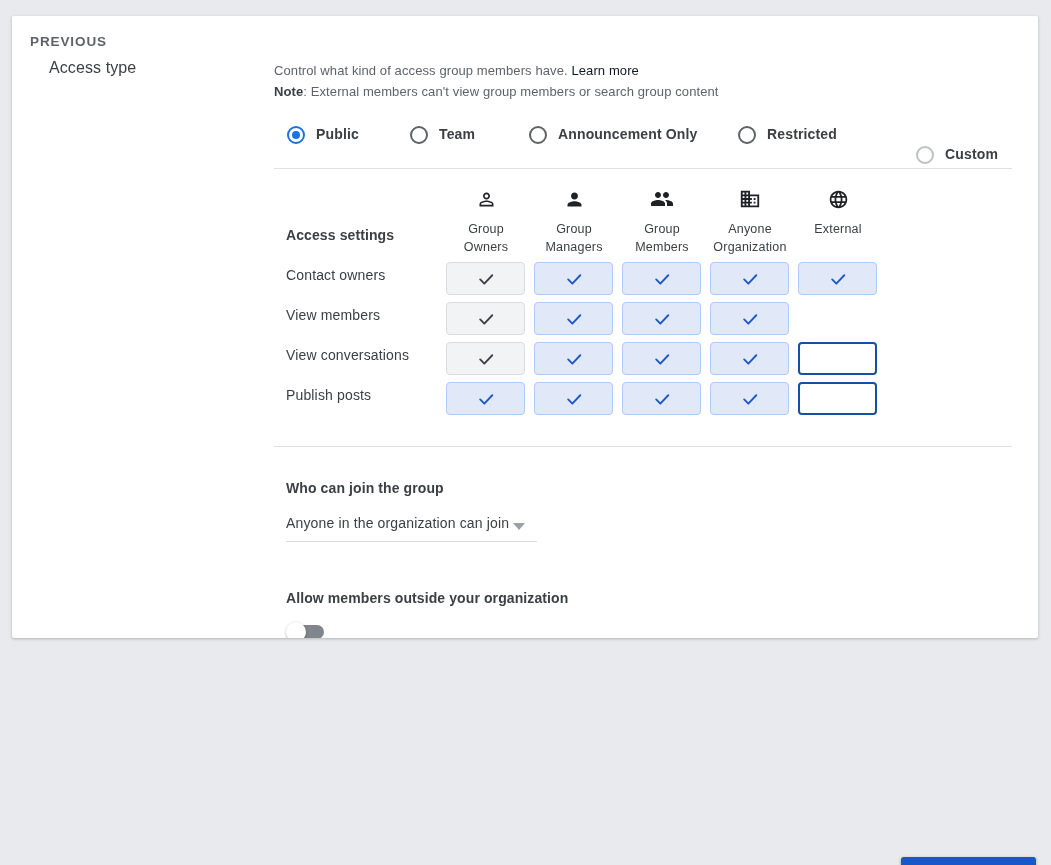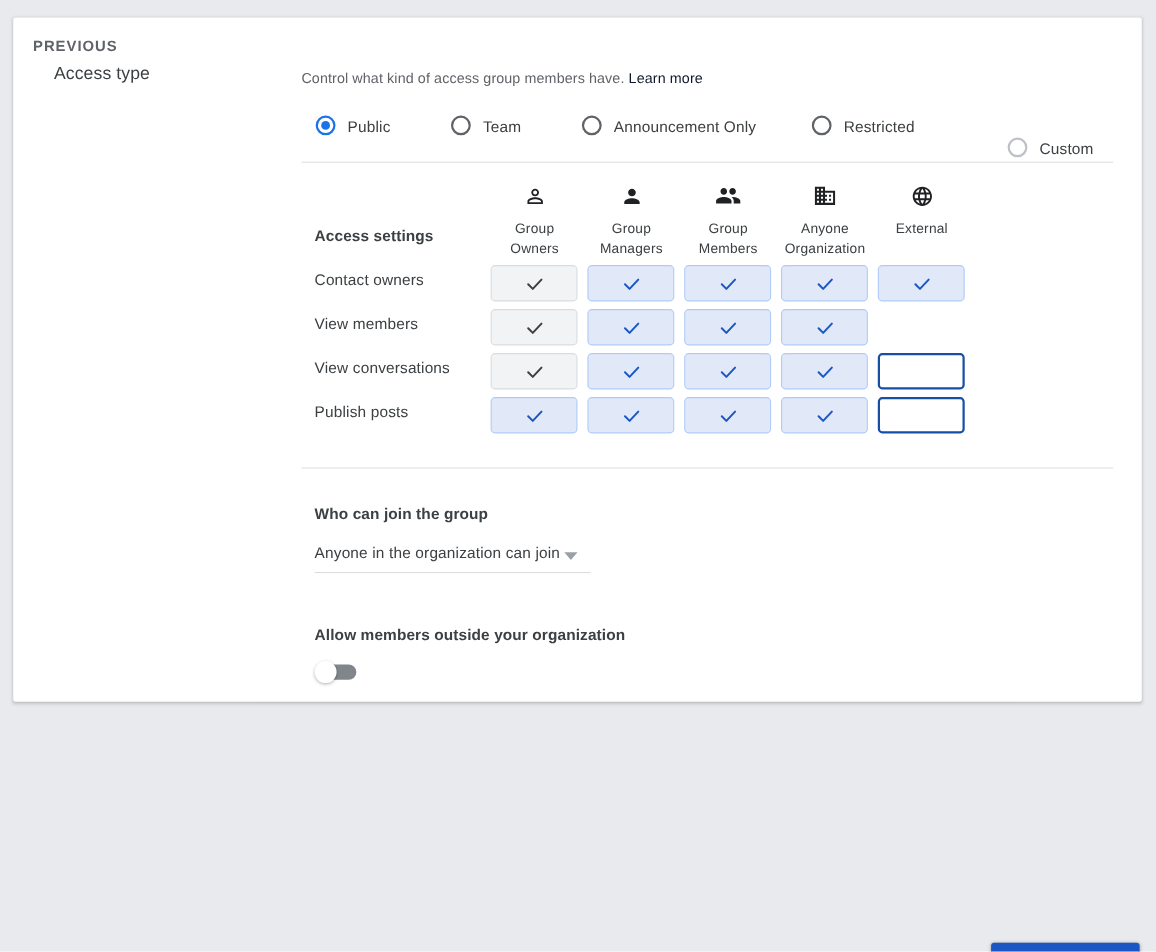--- a/index.html
+++ b/index.html
@@ -70,22 +70,23 @@
 
   
   .radio-row {
     display: flex;
     align-items: center;
     margin-top: 22px;
     height: 22px;
   }
   .radio-opt {
     display: flex;
-    align-items: flex-end;
+    align-items: flex-start;
     cursor: pointer;
+    font-weight: bold;
   }
   .radio-opt .rmark {
     width: 18px;
     height: 18px;
     border-radius: 50%;
     border: 2px solid #5f6368;
     box-sizing: border-box;
     position: relative;
     flex: none;
   }
@@ -353,20 +354,23 @@
 
     <div class="section-title">Access type</div>
 
     <div class="content">
 
       <div class="desc">
         <div>
           <span>Control what kind of access group members have.</span>
           <a class="link" href="#">Learn more</a>
         </div>
+        <div>
+          <span class="note-label">Note</span><span>: External members can't view group members or search group content</span>
+        </div>
       </div>
 
       <div class="radio-row">
         <div class="radio-opt selected ro-0">
           <span class="rmark"></span>
           <span class="rlabel">Public</span>
         </div>
         <div class="radio-opt ro-1">
           <span class="rmark"></span>
           <span class="rlabel">Team</span>

